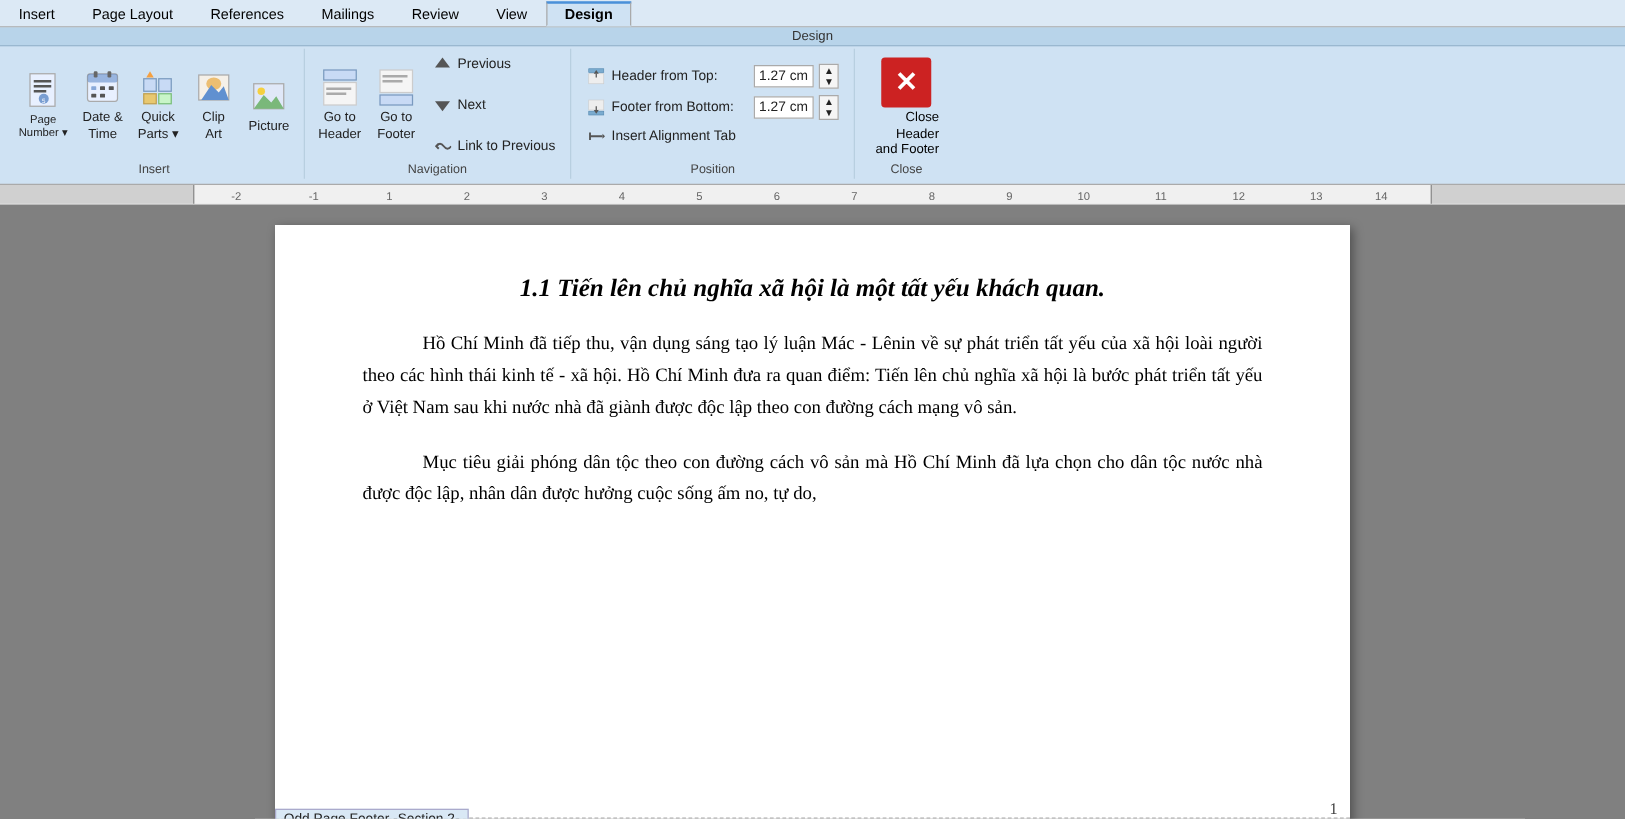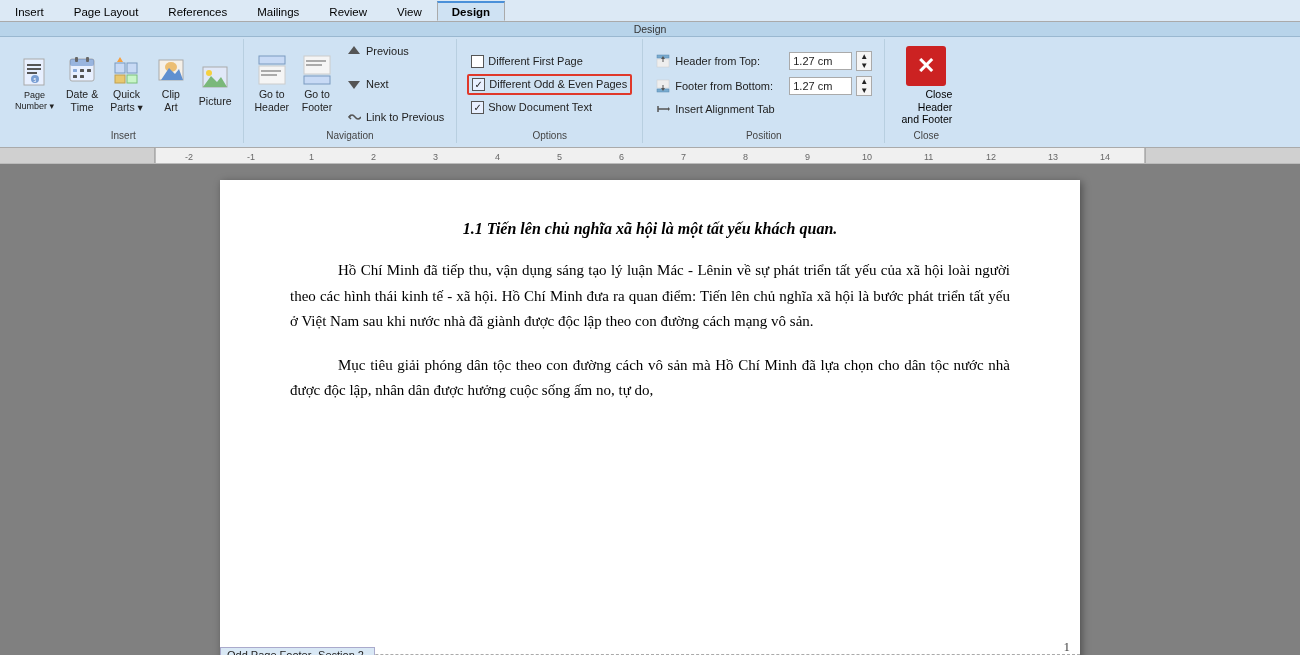--- a/index.html
+++ b/index.html
@@ -37,32 +37,32 @@
     .opt-row { display: flex; align-items: center; gap: 4px; font-size: 11px; color: #222; padding: 2px 3px; border: 1px solid transparent; border-radius: 2px; cursor: pointer; }
     .opt-row.highlighted { border: 2px solid #e0382a; }
     .checkbox { width: 13px; height: 13px; border: 1px solid #555; background: white; display: flex; align-items: center; justify-content: center; flex-shrink: 0; }
     .checkbox.checked::after { content: '✓'; font-size: 10px; color: #222; }
     .checkbox.checked { background: #e8f0ff; }
 
     
     .position-group { display: flex; flex-direction: column; gap: 3px; height: 82px; justify-content: center; padding: 0 4px; }
     .pos-row { display: flex; align-items: center; gap: 4px; font-size: 11px; color: #222; padding: 1px 2px; }
     .pos-label { white-space: nowrap; min-width: 110px; }
-    .pos-input { width: 63px; height: 18px; border: 1px solid #aaa; background: white; font-size: 11px; padding: 0 3px; display: flex; align-items: center; }
+    .pos-input { width: 48px; height: 18px; border: 1px solid #aaa; background: white; font-size: 11px; padding: 0 3px; display: flex; align-items: center; }
     .pos-spinner { display: flex; flex-direction: column; border: 1px solid #aaa; background: #f5f5f5; }
     .pos-spin-btn { width: 14px; height: 9px; display: flex; align-items: center; justify-content: center; font-size: 8px; cursor: pointer; line-height: 1; }
     .close-big-btn { display: flex; flex-direction: column; align-items: center; gap: 2px; cursor: pointer; padding: 4px 8px; border: 1px solid transparent; border-radius: 2px; }
     .close-x-icon { width: 40px; height: 40px; background: #cc2222; border-radius: 3px; display: flex; align-items: center; justify-content: center; color: white; font-size: 22px; font-weight: bold; }
 
     
     .design-tab-strip { background: #b8d4ea; text-align: center; font-size: 10.5px; padding: 1px 0; border-bottom: 1px solid #9ab8d0; font-weight: 500; color: #333; }
     .page { background: white; width: 860px; min-height: 460px; box-shadow: 2px 2px 8px rgba(0,0,0,0.4); padding: 40px 70px; position: relative; }
 
     
-    .doc-heading { font-style: italic; font-weight: bold; font-size: 16px; text-align: center; margin-bottom: 20px; font-family: 'Times New Roman', serif; }
+    .doc-heading { font-style: italic; font-weight: bold; font-size: 20px; text-align: center; margin-bottom: 20px; font-family: 'Times New Roman', serif; }
     .doc-para { font-family: 'Times New Roman', serif; font-size: 15px; line-height: 1.7; text-align: justify; margin-bottom: 18px; text-indent: 48px; }
 
     
     .footer-label { position: absolute; bottom: 0; left: 0; font-size: 11px; color: #222; background: #d9e8f5; border: 1px solid #aac; padding: 1px 6px; }
 
     
     .page-num { position: absolute; bottom: 8px; right: 10px; font-size: 13px; color: #444; font-family: 'Times New Roman', serif; }
 
     
     .main-content { display: flex; flex-direction: column; height: calc(655px - 156px); }
@@ -216,39 +216,20 @@
                 <path d="M4 5 L2 7 L4 9" stroke="#555" stroke-width="1.5" fill="none"></path>
               </svg>
             </div>
             <span>Link to Previous</span>
           </div>
         </div>
       </div>
       <div class="group-label">Navigation</div>
     </div>
 
-    <div class="ribbon-group">
-      <div class="group-content">
-        <div class="options-group">
-          <div class="opt-row">
-            <div class="checkbox"></div>
-            <span>Different First Page</span>
-          </div>
-          <div class="opt-row highlighted">
-            <div class="checkbox checked"></div>
-            <span>Different Odd &amp; Even Pages</span>
-          </div>
-          <div class="opt-row">
-            <div class="checkbox checked"></div>
-            <span>Show Document Text</span>
-          </div>
-        </div>
-      </div>
-      <div class="group-label">Options</div>
-    </div>
 
     <div class="ribbon-group">
       <div class="group-content">
         <div class="position-group">
 
           <div class="pos-row">
             <div class="rb-small-icon">
               <svg width="14" height="14" viewBox="0 0 14 14">
                 <rect x="1" y="1" width="12" height="3" fill="#7aabcf" stroke="#5588af" stroke-width="0.5"></rect>
                 <rect x="1" y="5" width="12" height="8" fill="#eee" stroke="#ccc" stroke-width="0.5"></rect>

